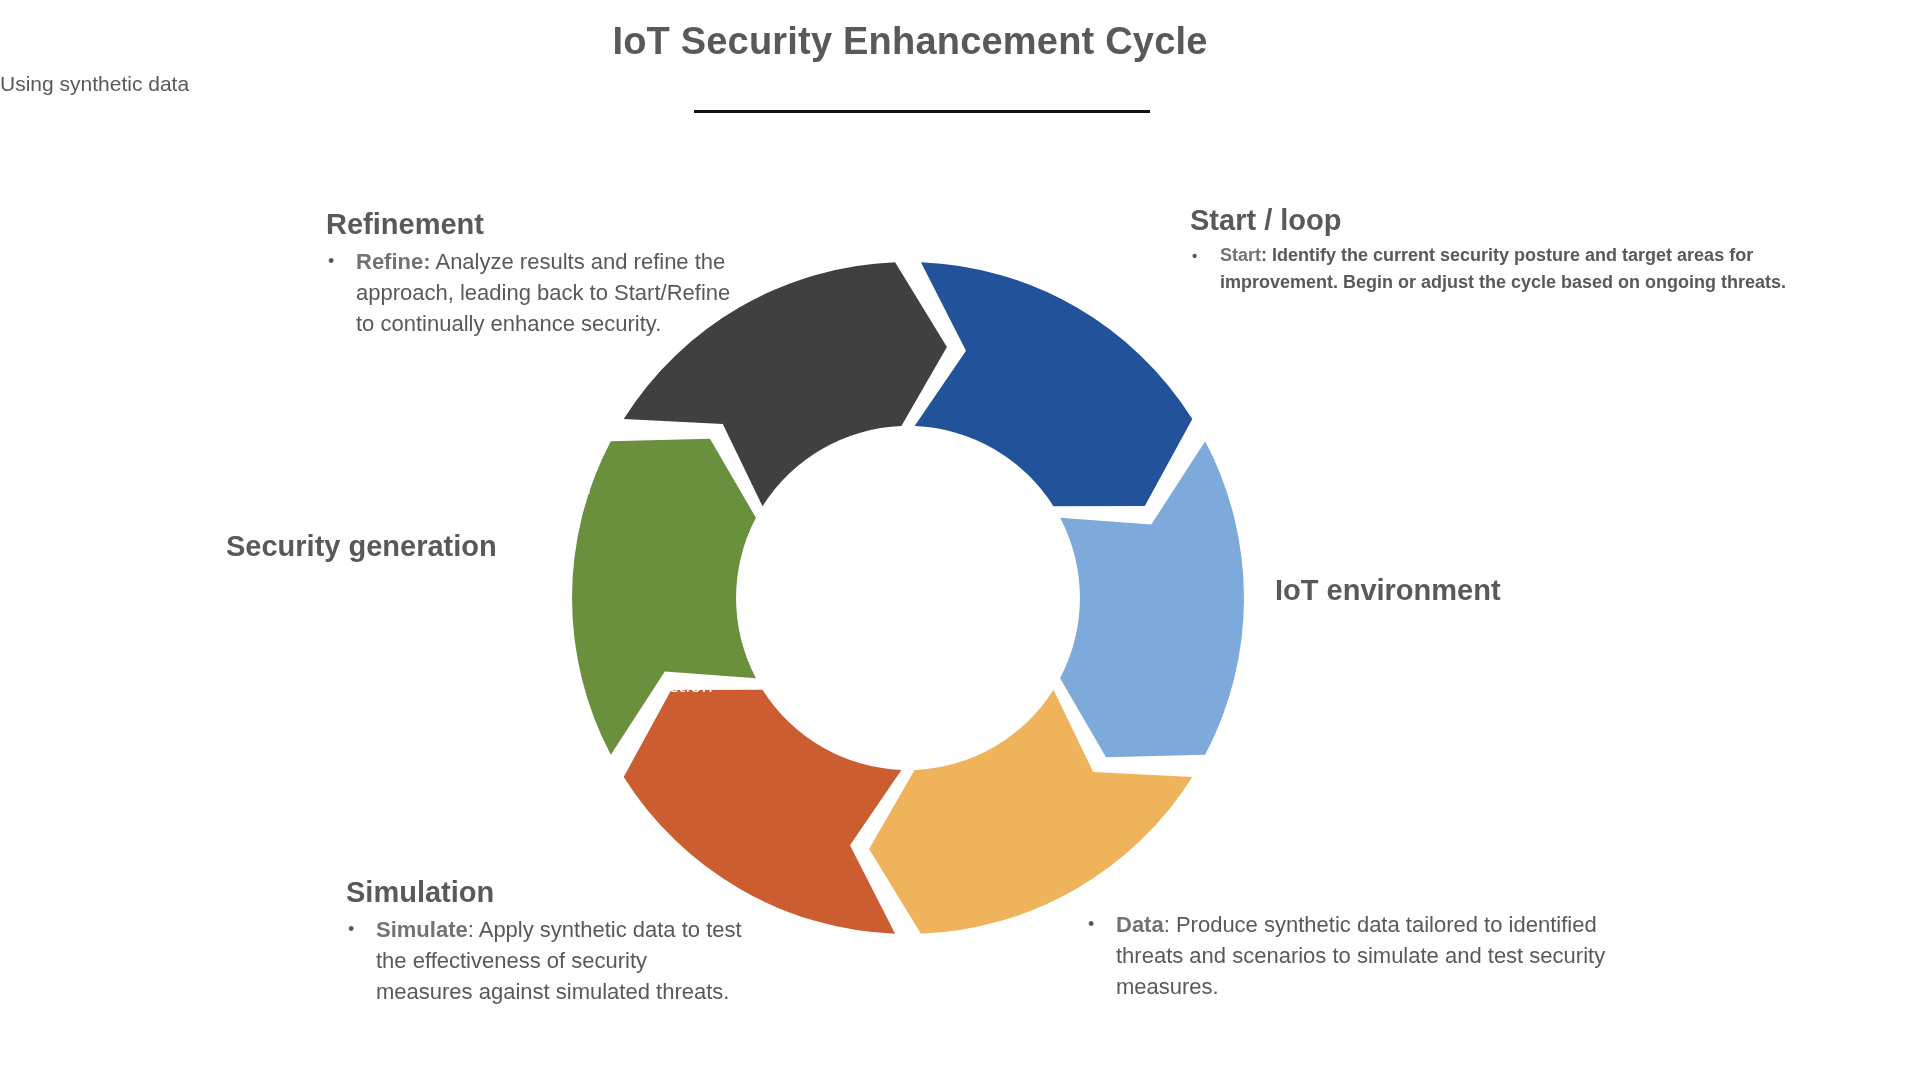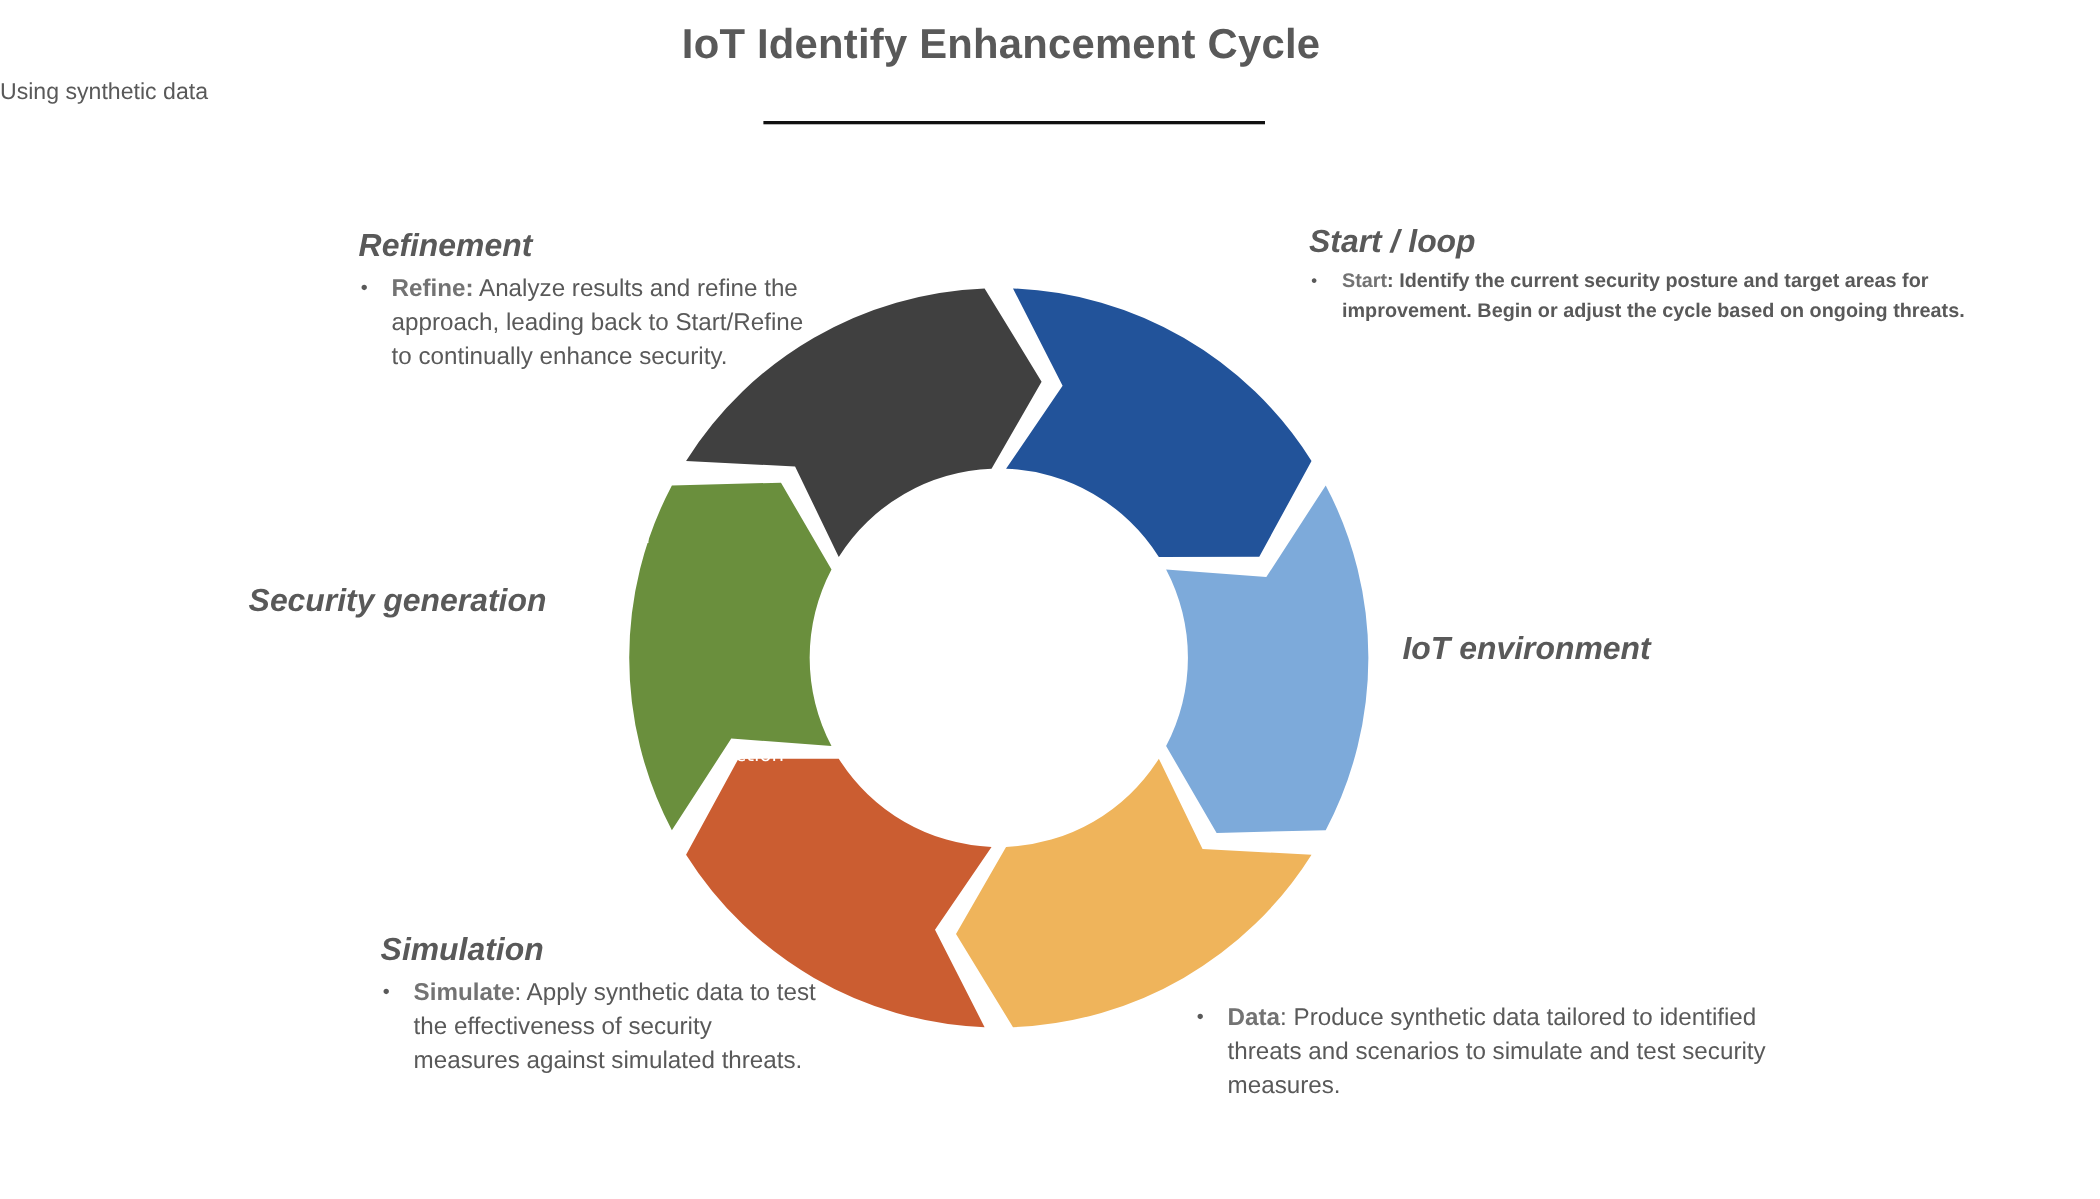--- a/index.html
+++ b/index.html
@@ -7,33 +7,33 @@
          font-family: "Liberation Sans", "DejaVu Sans", sans-serif; color: #595959; }
   .title { position: absolute; left: 0; width: 1820px; top: 20px; text-align: center;
            font-size: 38px; font-weight: bold; color: #595959; letter-spacing: 0.2px; }
   .subtitle { position: absolute; left: 0; width: 1820px; top: 72px; 
               font-size: 21px; color: #595959; }
   .rule { position: absolute; left: 694px; top: 110px; width: 456px; height: 3px; background: #111111; }
   svg.cycle { position: absolute; left: 0; top: 0; width: 1909px; height: 1090px; }
   .seg-num { font-family: "DejaVu Sans", sans-serif; font-weight: bold; fill: #ffffff; text-anchor: middle; font-size: 40px; }
   .seg-label { font-family: "DejaVu Sans", sans-serif; fill: #ffffff; text-anchor: middle; font-size: 18px; }
   .block { position: absolute; }
-  .block h2 { margin: 0; font-size: 29px; font-weight: bold; color: #595959; line-height: 36px; font-style: italic; }
+  .block h2 { margin: 0; font-size: 29px; font-weight: bold; color: #595959; line-height: 36px; }
   .block ul { margin: 4px 0 0 0; padding: 0 0 0 30px; list-style: none; }
   .block li { position: relative; font-size: 22px; line-height: 31px; color: #595959; }
   .block li::before { content: "\2022"; position: absolute; left: -28px; top: 0; font-size: 18px; }
   .block li b { color: #737373; }
   .block.small h2 { font-size: 29px; }
   .block.small li { font-size: 18px; line-height: 27px; font-weight: bold; }
   .block.small li::before { font-size: 15px; }
 </style>
 </head>
 <body>
 
-<div class="title">IoT Identify Enhancement Cycle</div>
+<div class="title">IoT Security Enhancement Cycle</div>
 <div class="subtitle">Using synthetic data</div>
 <div class="rule"></div>
 
 <svg class="cycle" viewBox="0 0 1909 1090" xmlns="http://www.w3.org/2000/svg">
   <g id="segments">
       <path d="M 920.9,262.2 A 336 336 0 0 1 1192.3,419.0 L 1144.8,506.1 L 1053.5,506.3 A 172 172 0 0 0 914.6,426.1 L 966.0,350.7 Z" fill="#22539A"></path>
       <text class="seg-num" x="874" y="318">1.</text>
       <text class="seg-label" x="874" y="350">Start / loop</text>
       <path d="M 1205.2,441.3 A 336 336 0 0 1 1205.2,754.7 L 1106.0,757.2 L 1060.1,678.2 A 172 172 0 0 0 1060.1,517.8 L 1151.2,524.6 Z" fill="#7DAADA"></path>
       <text class="seg-num" x="948" y="498">2.</text>
@@ -71,21 +71,21 @@
 </div>
 
 <div class="block" style="left:226px; top:528px; width:360px;">
   <h2>Security generation</h2>
 </div>
 
 <div class="block" style="left:1275px; top:572px; width:600px;">
   <h2>IoT environment</h2>
 </div>
 
-<div class="block" style="left:346px; top:846px; width:400px;">
+<div class="block" style="left:346px; top:874px; width:400px;">
   <h2>Simulation</h2>
   <ul>
       <li><b>Simulate</b><span>: Apply synthetic data to test the effectiveness of security measures against simulated threats.</span></li>
     </ul>
 </div>
 
 <div class="block" style="left:1086px; top:905px; width:570px;">
   <ul>
       <li><b>Data</b><span>: Produce synthetic data tailored to identified threats and scenarios to simulate and test security measures.</span></li>
     </ul>

